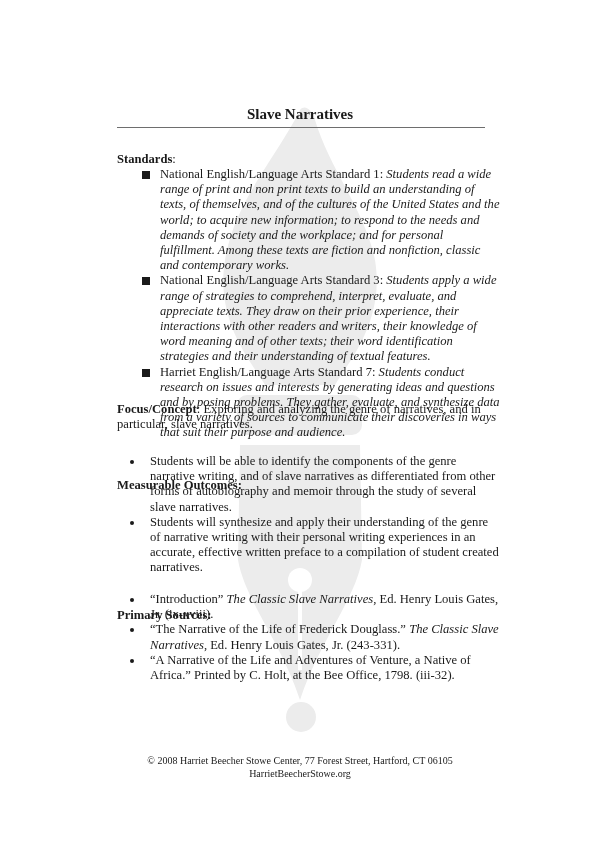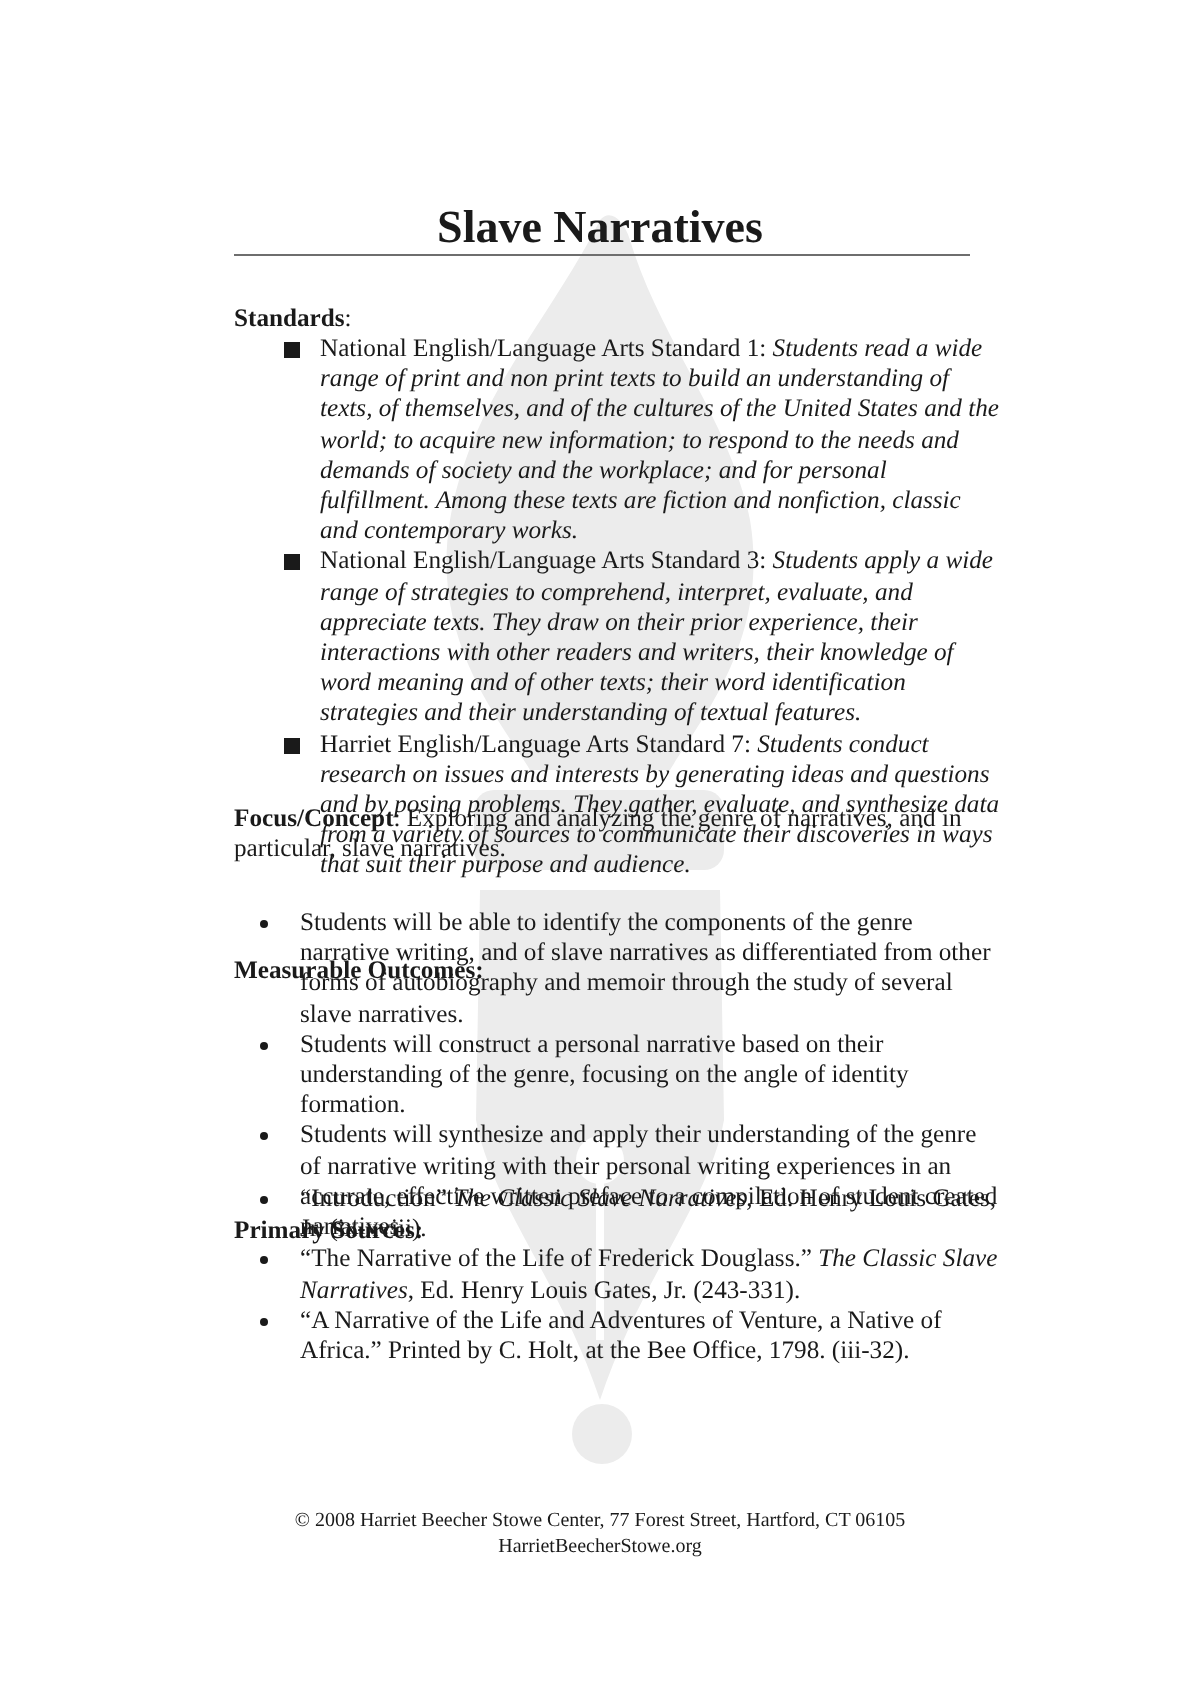--- a/index.html
+++ b/index.html
@@ -23,21 +23,21 @@
       left: 0; top: 0;
       width: 600px; height: 850px;
       z-index: 1;
     }
     .title {
       position: absolute;
       left: 0; width: 600px;
       top: 104px;
       text-align: center;
       font-weight: bold;
-      font-size: 23px;
+      font-size: 15px;
       line-height: 20px;
     }
     .title-rule {
       position: absolute;
       left: 117px; width: 368px;
       top: 127px;
       height: 1px;
       background: #6e6e6e;
     }
     .section-head {
@@ -146,24 +146,20 @@
   <div class="para" style="top:392px;margin-top:10px;"><span style="font-weight:bold;">Focus/Concept</span><span>:  </span><span>Exploring and analyzing the genre of narratives, and in particular, slave narratives.</span></div>
 
   <div class="section-head" style="top:438px;margin-top:40px;">Measurable Outcomes:</div>
   <ul class="bul-list" style="top:454px;">
     <li>
       <span class="dot"></span>
       <span>Students will be able to identify the components of the genre narrative writing, and of slave narratives as differentiated from other forms of autobiography and memoir through the study of several slave narratives.</span>
     </li>
     <li>
       <span class="dot"></span>
-      <span>Students will construct a personal narrative based on their understanding of the genre, focusing on the angle of identity formation.</span>
-    </li>
-    <li>
-      <span class="dot"></span>
       <span>Students will synthesize and apply their understanding of the genre of narrative writing with their personal writing experiences in an accurate, effective written preface to a compilation of student created narratives.</span>
     </li>
   </ul>
 
   <div class="section-head" style="top:608px;font-family:Liberation Serif, serif;">Primary Sources:</div>
   <ul class="bul-list" style="top:592px;">
     <li>
       <span class="dot"></span>
       <span>“Introduction”  </span><span class="it">The Classic Slave Narratives</span><span>, Ed. Henry Louis Gates, Jr.  (ix-xviii).</span>
     </li>

